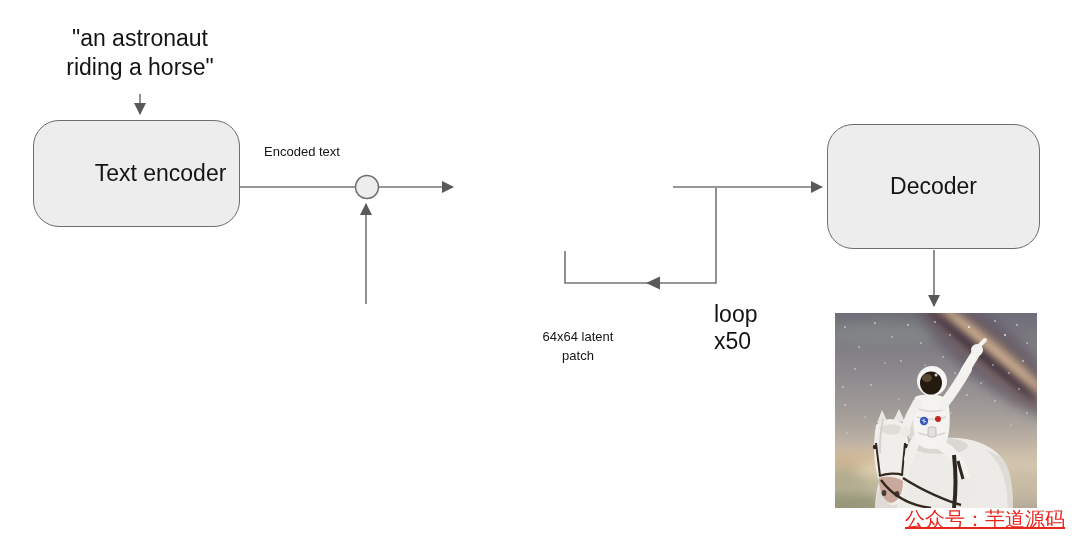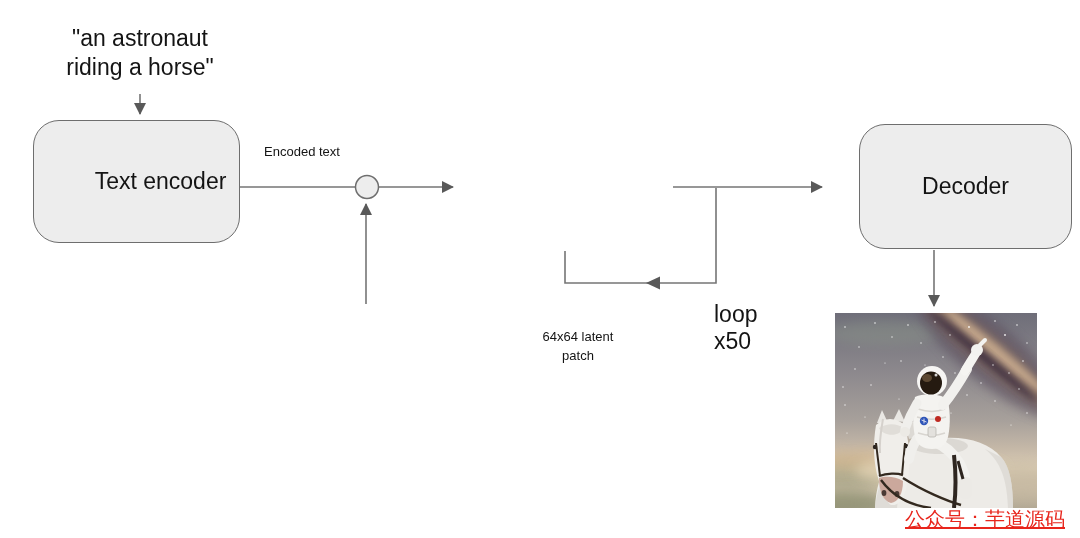--- a/index.html
+++ b/index.html
@@ -84,26 +84,26 @@
       <polygon class="chead" points="646,283 660,276.6 660,289.4"></polygon>
     </g>
 
     <g>
       <line class="cline" x1="934" y1="250" x2="934" y2="306" marker-end="url(#ah)"></line>
     </g>
   </svg>
 
   <div class="prompt">"an astronaut riding a horse"</div>
 
-  <div class="node big" style="left:33px; top:120px; width:207px; height:123px;padding-left:48px;">
+  <div class="node big" style="left:33px; top:120px; width:207px; height:107px;padding-left:48px;">
     <span>Text encoder</span>
   </div>
 
 
-  <div class="node big" style="left:827px; top:124px; width:213px; height:125px;margin-left:32px;">
+  <div class="node big" style="left:827px; top:124px; width:213px; height:125px;">
     <span>Decoder</span>
   </div>
 
 
   <div class="lbl" style="left:262px; top:141px; width:80px; line-height:21px;">Encoded text</div>
 
 
   <div class="lbl" style="left:528px; top:311px; width:100px; line-height:19px;margin-top:16px;">64x64 latent patch</div>
 
   <div class="loop-lbl">loop x50</div>

